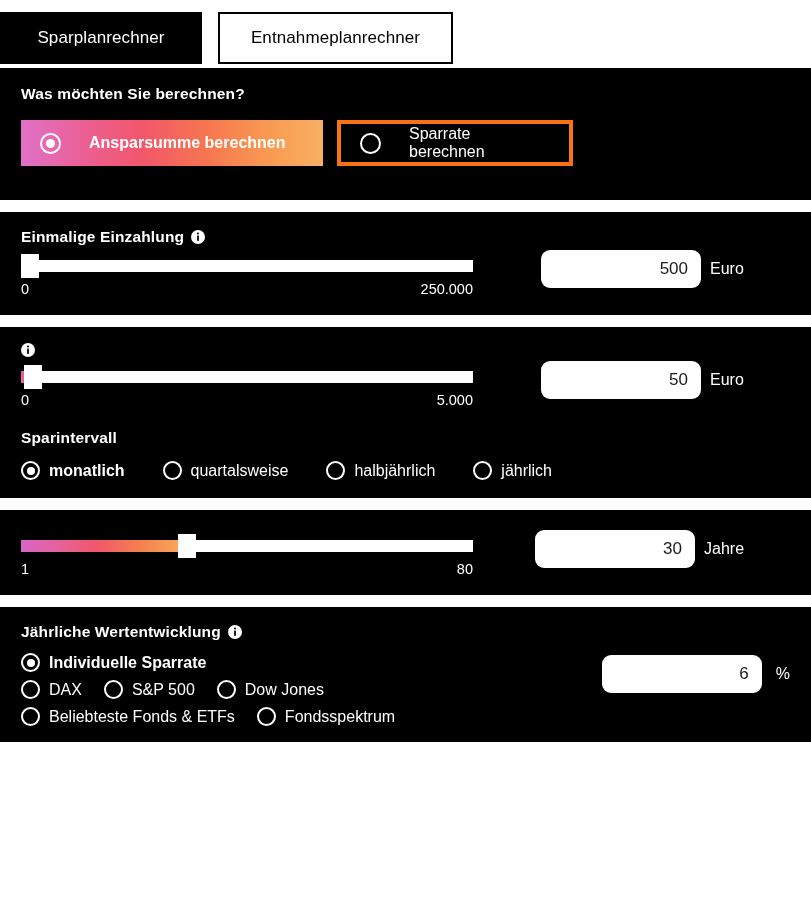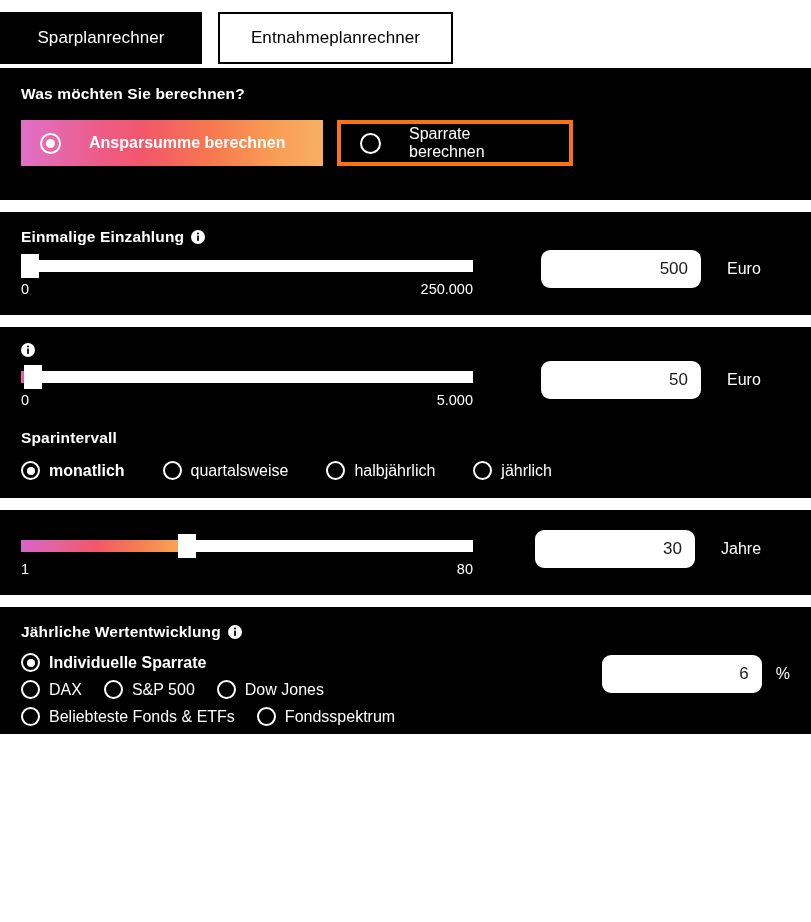--- a/index.html
+++ b/index.html
@@ -214,21 +214,21 @@
     display: flex;
     align-items: center;
     justify-content: flex-end;
     padding-right: 13px;
     box-sizing: border-box;
     font-size: 17px;
     cursor: text;
     border-radius: 9px;
   }
   .unit {
-    margin-left: 26px;
+    margin-left: 9px;
     font-size: 16px;
     color: #ffffff;
     line-height: 38px;
   }
 
   
   .subtitle {
     font-size: 15.5px;
     font-weight: bold;
     margin-top: 21px;
@@ -247,21 +247,21 @@
     gap: 9px;
     margin-right: 22px;
     cursor: pointer;
     user-select: none;
     font-size: 16px;
     line-height: 1;
   }
   .radio-item.bold .radio-label { font-weight: bold; }
 
   
-  .panel-perf { padding-top: 16px; padding-bottom: 8px; }
+  .panel-perf { padding-top: 16px; padding-bottom: 16px; }
   .perf-body {
     display: flex;
     align-items: flex-start;
     margin-top: 12px;
   }
   .perf-options { flex: 1 1 auto; }
   .perf-line {
     display: flex;
     align-items: center;
     margin-bottom: 8px;

